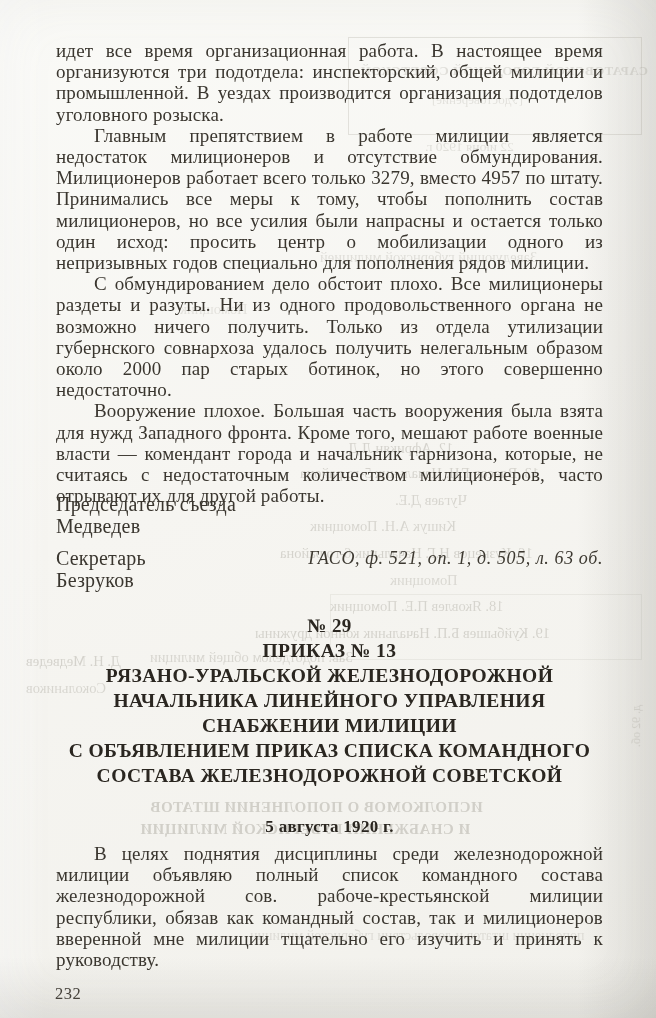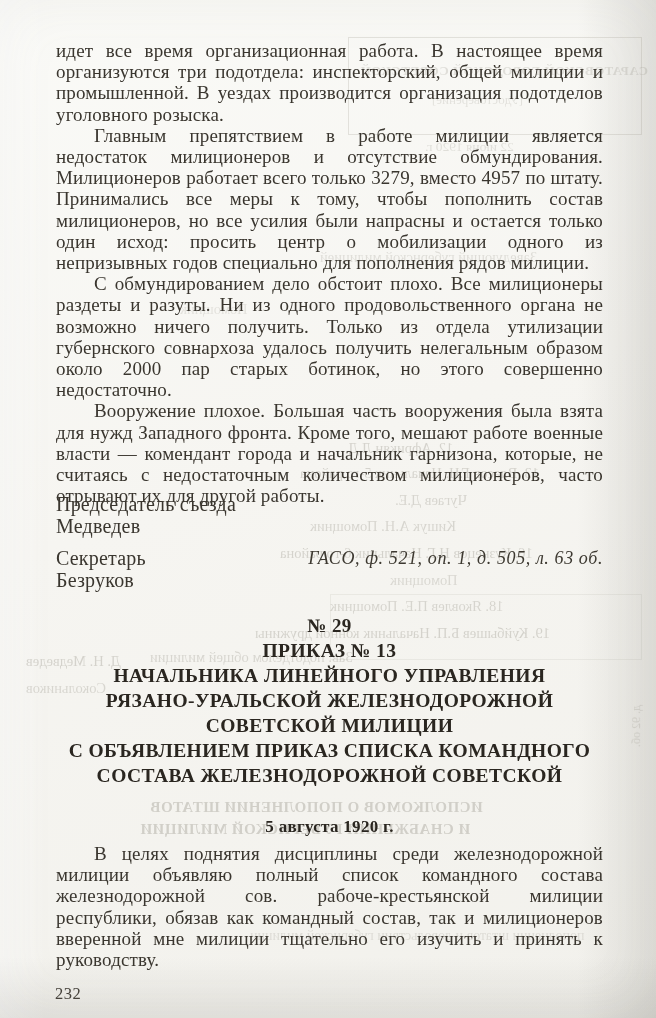--- a/index.html
+++ b/index.html
@@ -131,23 +131,23 @@
       <span>Секретарь</span>
       <span class="sig-name">Безруков</span>
     </div>
   </div>
 
   <div class="column archive-line">ГАСО, ф. 521, оп. 1, д. 505, л. 63 об.</div>
 
   <div class="column order-heading">
     <div class="order-number">№ 29</div>
     <div class="order-title-line">ПРИКАЗ № 13</div>
+    <div class="order-title-line">РЯЗАНО-УРАЛЬСКОЙ ЖЕЛЕЗНОДОРОЖНОЙ</div>
     <div class="order-title-line">НАЧАЛЬНИКА ЛИНЕЙНОГО УПРАВЛЕНИЯ</div>
-    <div class="order-title-line">РЯЗАНО-УРАЛЬСКОЙ ЖЕЛЕЗНОДОРОЖНОЙ</div>
-    <div class="order-title-line">СОВЕТСКОЙ МИЛИЦИИ</div>
+    <div class="order-title-line">СНАБЖЕНИИ МИЛИЦИИ</div>
     <div class="order-title-line">С ОБЪЯВЛЕНИЕМ ПРИКАЗ СПИСКА КОМАНДНОГО</div>
     <div class="order-title-line">СОСТАВА ЖЕЛЕЗНОДОРОЖНОЙ СОВЕТСКОЙ</div>
     <div class="order-date">5 августа 1920 г.</div>
   </div>
 
   <div class="column body-text order-body">
     <p>В целях поднятия дисциплины среди железнодорожной милиции объявляю полный список командного состава железнодорожной сов. рабоче-крестьянской милиции республики, обязав как командный состав, так и милиционеров вверенной мне милиции тщательно его изучить и принять к руководству.</p>
   </div>
 
   <div class="page-number">232</div>

